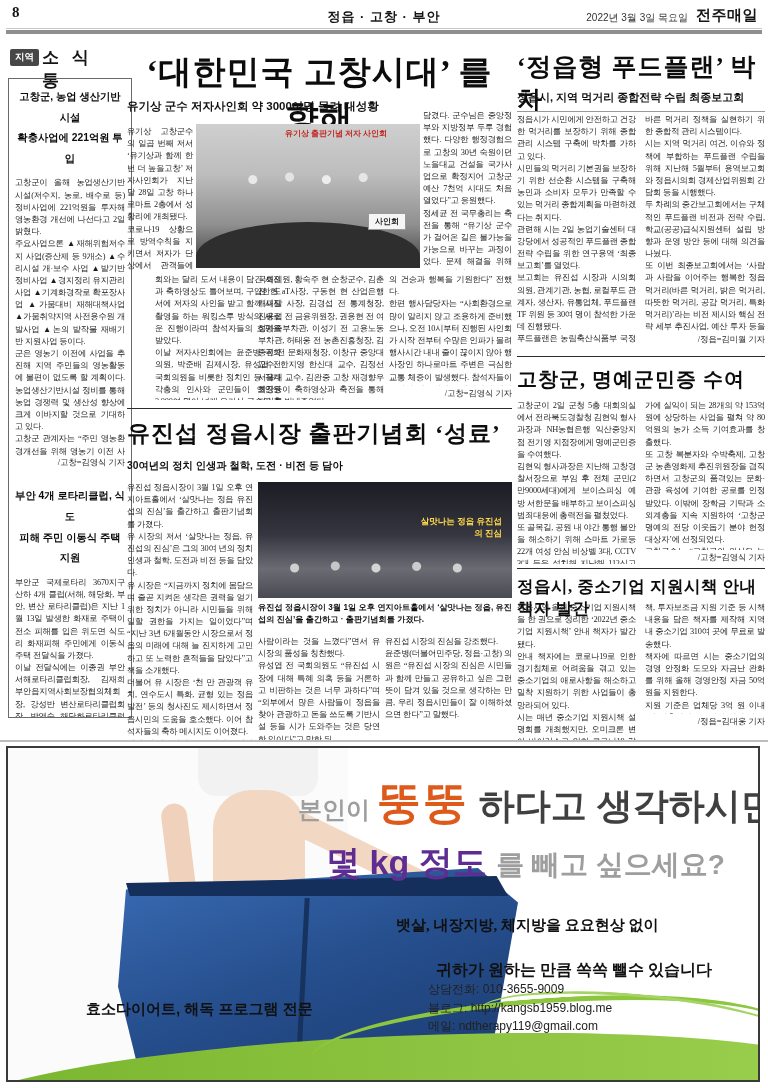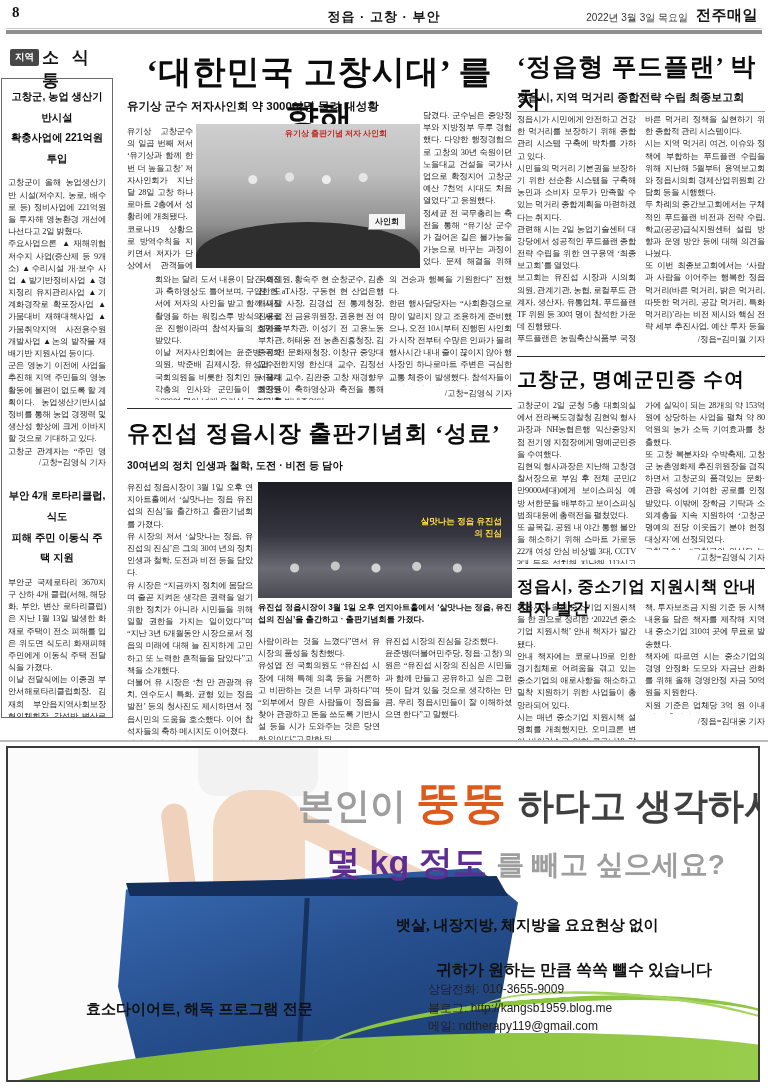--- a/index.html
+++ b/index.html
@@ -31,21 +31,21 @@
     <span class="abs sans" style="right:80px;top:11px;font-size:10px;color:#333;">2022년 3월 3일 목요일</span>
     <span class="abs" style="right:10px;top:6px;font-size:15px;font-weight:bold;letter-spacing:0.5px;">전주매일</span>
   </div>
   <div class="abs" style="left:6px;top:28px;width:756px;height:1px;background:#c8c8c8;"></div>
   <div class="abs" style="left:6px;top:30px;width:756px;height:4px;background:#8f8f8f;"></div>
 
   <div class="abs" style="left:10px;top:46px;width:112px;height:24px;">
     <span class="abs sans" style="left:0;top:3px;background:#474747;color:#fff;font-size:9.5px;font-weight:bold;padding:2px 5px;border-radius:2px;">지역</span>
     <span class="abs sans" style="left:32px;top:0;font-size:17px;font-weight:bold;letter-spacing:4px;">소 식 통</span>
   </div>
-  <div class="abs" style="left:1px;top:78px;width:112px;height:640px;border:1px solid #6a6a6a;box-sizing:border-box;padding:8px 6px;overflow:hidden;">
+  <div class="abs" style="left:8px;top:78px;width:124px;height:640px;border:1px solid #6a6a6a;box-sizing:border-box;padding:8px 6px;overflow:hidden;">
     <div>
       <div class="sb-title">고창군, 농업 생산기반시설
 확충사업에 221억원 투입</div>
       <div class="body-text" style="margin-top:8px;height:280px;">고창군이 올해 농업생산기반 시설(저수지, 농로, 배수로 등) 정비사업에 221억원을 투자해 영농환경 개선에 나선다고 2일 밝혔다.
 주요사업으론 ▲재해위험저수지 사업(증산제 등 9개소) ▲수리시설 개·보수 사업 ▲밭기반정비사업 ▲경지정리 유지관리사업 ▲기계화경작로 확포장사업 ▲가뭄대비 재해대책사업 ▲가뭄취약지역 사전용수원 개발사업 ▲논의 밭작물 재배기반 지원사업 등이다.
 군은 영농기 이전에 사업을 추진해 지역 주민들의 영농활동에 불편이 없도록 할 계획이다. 농업생산기반시설 정비를 통해 농업 경쟁력 및 생산성 향상에 크게 이바지할 것으로 기대하고 있다.
 고창군 관계자는 “주민 영농환경개선을 위해 영농기 이전 사업 마무리에 최선을 다하겠다”며 “안전한 영농환경 조성을 위해 노력하겠다”고 말했다.</div>
       <div class="byline">/고창=김영식 기자</div>
     </div>
     <div style="margin-top:18px;">
@@ -148,21 +148,21 @@
       <div class="abs" style="left:110px;top:120px;width:400px;height:216px;background:linear-gradient(160deg,#3a6cb5 0%,#27508f 45%,#1a3a6e 100%);clip-path:polygon(2% 10%, 90% 0, 100% 16%, 92% 100%, 6% 100%, 0 55%);"></div>
       <div class="abs" style="left:118px;top:128px;width:382px;height:20px;background:#142f5c;clip-path:polygon(0 35%, 97% 0, 100% 100%, 1% 100%);"></div>
       <div class="abs" style="left:292px;top:150px;width:5px;height:180px;background:#16335f;transform:rotate(3deg);"></div>
     </div>
 
     <div class="abs" style="left:-60px;top:288px;width:900px;height:120px;background:linear-gradient(90deg,#79b52e,#9ccf4f);border-radius:100% 100% 0 0/100% 100% 0 0;transform:rotate(-2.5deg);"></div>
     <div class="abs" style="left:300px;top:250px;width:480px;height:90px;border-top:5px solid #8dc63f;border-radius:50%;transform:rotate(-4deg);"></div>
     <div class="abs" style="left:470px;top:246px;width:320px;height:60px;border-top:3px solid #a6d464;border-radius:50%;transform:rotate(5deg);"></div>
 
     <div class="abs sans" style="left:290px;top:26px;width:455px;text-align:center;white-space:nowrap;">
-      <span style="font-size:36px;font-weight:bold;color:#9e9e9e;">본인이 </span><span style="font-size:44px;font-weight:bold;color:#dd5a1b;letter-spacing:2px;">뚱뚱</span><span style="font-size:36px;font-weight:bold;color:#404040;"> 하다고 생각하시면</span>
+      <span style="font-size:24px;font-weight:bold;color:#9e9e9e;">본인이 </span><span style="font-size:44px;font-weight:bold;color:#dd5a1b;letter-spacing:2px;">뚱뚱</span><span style="font-size:36px;font-weight:bold;color:#404040;"> 하다고 생각하시면</span>
     </div>
     <div class="abs sans" style="left:290px;top:92px;width:455px;text-align:center;white-space:nowrap;">
       <span style="font-size:34px;font-weight:bold;color:#5f2d91;">몇  kg 정도 </span><span style="font-size:28px;font-weight:bold;color:#9e9e9e;">를 빼고 싶으세요?</span>
     </div>
     <div class="abs" style="left:388px;top:168px;width:340px;font-size:15px;font-weight:bold;color:#101010;">뱃살, 내장지방, 체지방을 요요현상 없이</div>
     <div class="abs" style="left:428px;top:212px;width:330px;font-size:16px;font-weight:bold;color:#101010;">귀하가 원하는 만큼 쏙쏙 뺄수 있습니다</div>
 
     <div class="abs sans" style="left:78px;top:252px;width:320px;font-size:15px;font-weight:bold;color:#101010;">효소다이어트, 해독 프로그램 전문</div>
     <div class="abs sans" style="left:420px;top:232px;width:330px;font-size:12px;color:#222;line-height:1.55;">
       <div>상담전화: 010-3655-9009</div>

